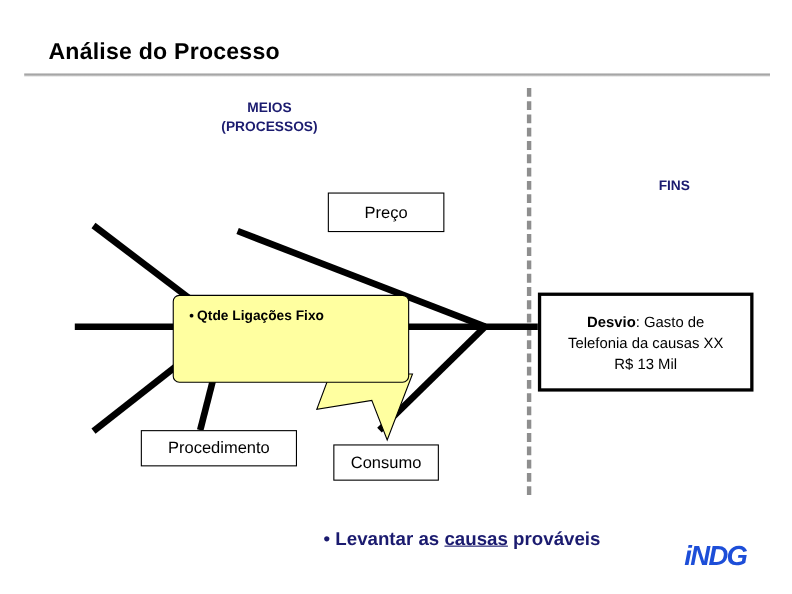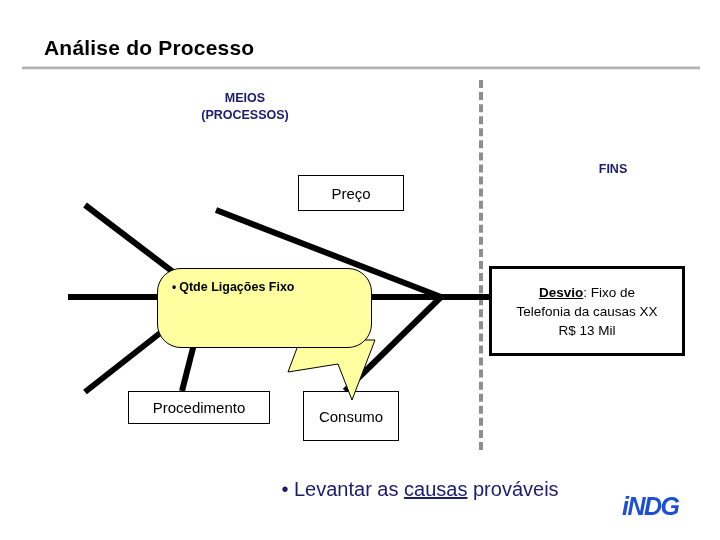--- a/index.html
+++ b/index.html
@@ -102,23 +102,23 @@
     height: 36px;
   }
   #box-procedimento {
     left: 128px;
     top: 391px;
     width: 142px;
     height: 33px;
   }
   #box-consumo {
     left: 303px;
-    top: 391px;
+    top: 404px;
     width: 96px;
-    height: 50px;
+    height: 33px;
   }
 
   #box-desvio {
     position: absolute;
     left: 489px;
     top: 266px;
     width: 196px;
     height: 90px;
     background: #ffffff;
     border: 3px solid #000000;
@@ -127,33 +127,32 @@
     flex-direction: column;
     align-items: center;
     justify-content: center;
     text-align: center;
     font-size: 13.5px;
     line-height: 19px;
     color: #000000;
   }
   #box-desvio .lead {
     font-weight: bold;
-    text-decoration: underline;
   }
 
   
   #callout {
     position: absolute;
     left: 157px;
     top: 268px;
     width: 215px;
     height: 80px;
     background: #ffffa0;
     border: 1px solid #000000;
-    border-radius: 24px;
+    border-radius: 6px;
     box-sizing: border-box;
     padding: 8px 0 0 14px;
     z-index: 5;
   }
   #callout .c-line {
     font-size: 12.5px;
     font-weight: bold;
     color: #000000;
     line-height: 20px;
     white-space: nowrap;
@@ -172,22 +171,22 @@
   }
 
   
   #footer-bullets {
     position: absolute;
     left: 230px;
     top: 478px;
     width: 380px;
     text-align: center;
     color: #1b1b6f;
-    font-weight: normal;
-    font-size: 20px;
+    font-weight: bold;
+    font-size: 17px;
     line-height: 23px;
   }
   #footer-bullets .u { text-decoration: underline; }
 
   
   #logo {
     position: absolute;
     left: 622px;
     top: 492px;
     font-size: 25px;
@@ -230,21 +229,21 @@
   <svg id="callout-tail" viewBox="0 0 120 70">
     <polygon points="20,2 95,2 72,62 58,26 8,34" fill="#FFFFA0" stroke="#000000" stroke-width="1"></polygon>
   </svg>
 
   <div class="cat-box" id="box-preco">Preço</div>
   <div class="cat-box" id="box-procedimento">Procedimento</div>
   <div class="cat-box" id="box-consumo">Consumo</div>
 
   <div id="box-desvio">
     <div>
-      <span class="lead">Desvio</span><span>: Fixo de</span>
+      <span class="lead">Desvio</span><span>: Gasto de</span>
     </div>
     <div>Telefonia da causas XX</div>
     <div>R$ 13 Mil</div>
   </div>
 
   <div id="callout">
     <div class="c-line">
       <span class="bullet">•</span><span>Qtde Ligações Fixo</span>
     </div>
   </div>

